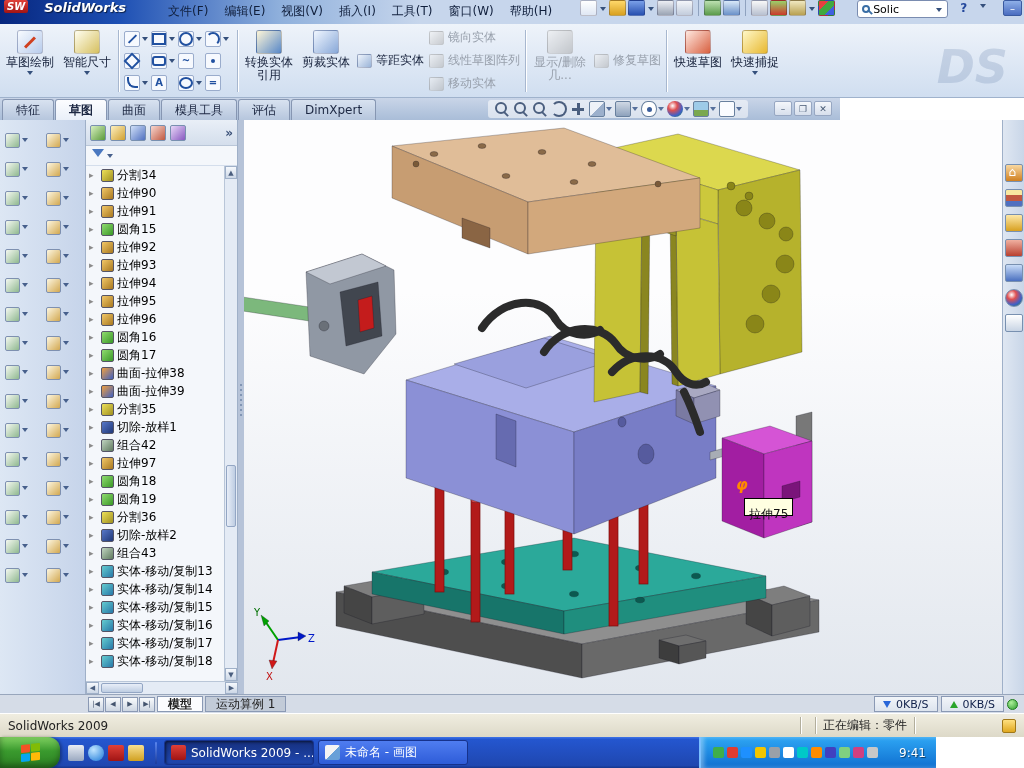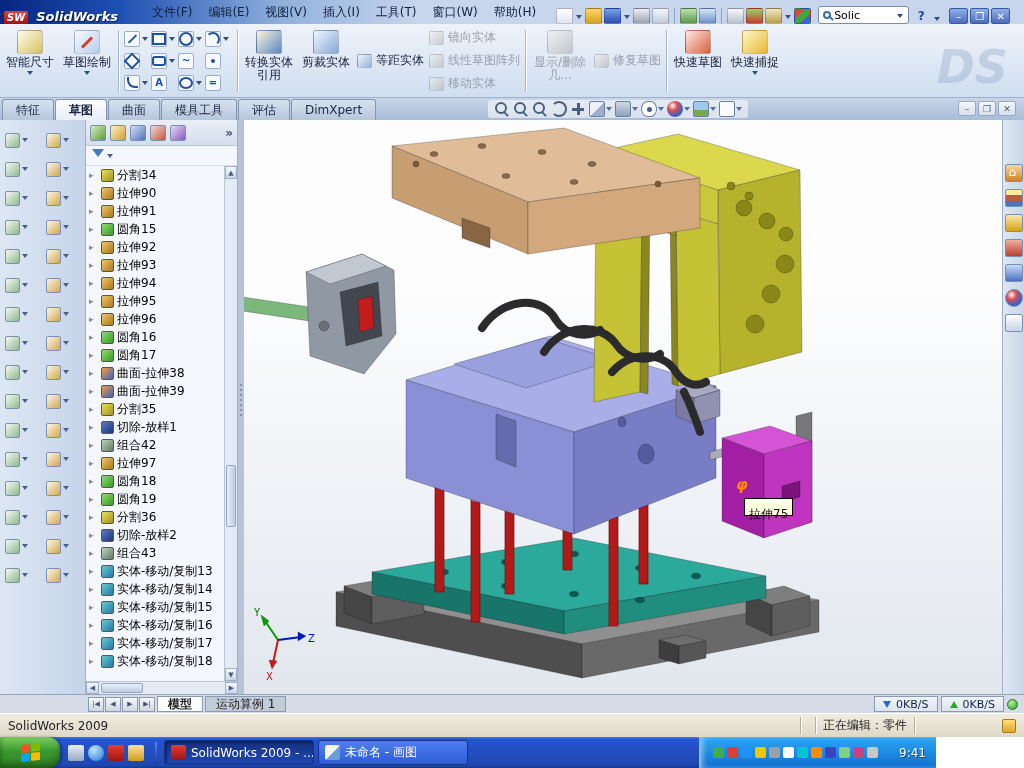--- a/index.html
+++ b/index.html
@@ -1,41 +1,41 @@
 <!DOCTYPE html>
 <html><head>
 <meta charset="utf-8">
 <style>
 *{margin:0;padding:0;box-sizing:border-box}
 html,body{width:1024px;height:768px;overflow:hidden}
 body{font-family:"DejaVu Sans",sans-serif;font-size:12px;position:relative;background:#fff;color:#111}
 
 
-#titlebar{position:absolute;left:0;top:0;width:1024px;height:24px;display:flex;align-items:flex-end;gap:4px;padding:0 4px;
+#titlebar{position:absolute;left:0;top:0;width:1024px;height:24px;display:flex;align-items:flex-start;gap:12px;padding:0 4px;
  background:linear-gradient(90deg,#06267e 0,#1e50b4 120px,#8fb0dc 280px,#c7d6ec 420px,#c7d6ec 100%)}
 .swbox{background:linear-gradient(#e04038,#a01414);color:#fff;font-weight:bold;font-size:10px;padding:1px 3px;border-radius:2px;font-style:italic}
 .apptitle{color:#fff;font-weight:bold;font-style:italic;font-size:13px;text-shadow:1px 1px 1px #0009;margin:0 22px 0 4px}
 .menu{display:flex}
 .mitem{padding:3px 8px;color:#101f3c;cursor:default;white-space:nowrap}
 .tbgroup{display:flex;align-items:center;gap:2px;margin-left:8px}
 .tbi{width:17px;height:16px;border-radius:2px;border:1px solid rgba(0,0,40,.25)}
 .i-new{background:linear-gradient(#ffffff,#dfe7f4)}
 .i-open{background:linear-gradient(#ffd86a,#d8a020)}
 .i-save{background:linear-gradient(#7aa0e8,#2850b0)}
 .i-print{background:linear-gradient(#eceef4,#9aa4b4)}
 .i-preview{background:linear-gradient(#f4f6fa,#c2ccdc)}
 .i-undo{background:linear-gradient(#bce0b0,#5a9a4a)}
 .i-redo{background:linear-gradient(#d8e8f8,#6a90c8)}
 .i-select{background:linear-gradient(#f8f8f8,#b8c0d0)}
 .i-rebuild{background:linear-gradient(#9ad06a,#cc3a2a)}
 .i-options{background:linear-gradient(#f0e8c0,#b8a050)}
 .i-color{background:linear-gradient(135deg,#e84040 33%,#40a840 33% 66%,#4060e0 66%)}
 .tb-arr{width:0;height:0;border:3px solid transparent;border-top:4px solid #35507c;margin:4px 1px 0}
 .v-sep{width:1px;height:16px;background:#8fa2bf;margin:0 3px}
-.search{display:flex;align-items:center;background:#fff;border:1px solid #7a8cb0;border-radius:3px;height:18px;padding:0 4px;margin-left:3px}
+.search{display:flex;align-items:center;background:#fff;border:1px solid #7a8cb0;border-radius:3px;height:18px;padding:0 4px;margin-left:10px}
 .mag{width:8px;height:8px;border:2px solid #3a6ea5;border-radius:50%;position:relative;margin-right:3px}
 .mag::after{content:"";position:absolute;width:6px;height:2px;background:#3a6ea5;transform:rotate(45deg);right:-5px;bottom:-2px}
 .search input{border:none;outline:none;width:62px;font-size:11px;font-family:inherit;background:transparent}
 .hlp{width:16px;height:16px;display:flex;align-items:center;justify-content:center;color:#24489c;font-weight:bold}
 .hlp::before{content:"?"}
 .wbtns{display:flex;gap:2px;margin-left:4px}
 .wbtn{width:19px;height:16px;border:1px solid #3a5aa0;border-radius:2px;background:linear-gradient(#8fb0e8,#4a6cc0);color:#fff;font-size:10px;display:flex;align-items:center;justify-content:center}
 .wb-min::before{content:"–"}.wb-max::before{content:"❐"}.wb-close::before{content:"✕"}
 
 
@@ -71,21 +71,21 @@
 .g-eq::before{content:"="}
 .rsep{width:1px;height:62px;background:#a7b7cf;box-shadow:1px 0 0 #fff}
 .rcol{display:flex;flex-direction:column;justify-content:center;gap:5px;height:70px}
 .rrow{display:flex;align-items:center;gap:4px;height:18px;font-size:12px;white-space:nowrap;color:#15203a}
 .rrow .sico{width:15px;height:14px;border-radius:2px;border:1px solid rgba(0,0,40,.2);background:linear-gradient(135deg,#eef4fc,#9ab4d8)}
 .disabled,.disabled *{color:#98a0ac !important}
 .disabled .ric,.disabled .sico{filter:grayscale(1);opacity:.55}
 #watermark{position:absolute;right:16px;top:16px;font-size:46px;font-style:italic;font-weight:bold;color:rgba(125,150,185,.30);pointer-events:none}
 
 
-#tabstrip{position:absolute;left:0;top:98px;width:1024px;height:22px;background:linear-gradient(#c9d5e8,#a9bdd8);display:flex;align-items:flex-end;padding-left:2px}
+#tabstrip{position:absolute;left:0;top:98px;width:840px;height:22px;background:linear-gradient(#c9d5e8,#a9bdd8);display:flex;align-items:flex-end;padding-left:2px}
 .tab{height:21px;padding:0 13px;display:flex;align-items:center;font-size:12px;color:#1c2742;background:linear-gradient(#d8e2f0,#b6c6dd);border:1px solid #8696b2;border-bottom:none;border-radius:3px 3px 0 0;margin-right:1px;cursor:default}
 .tab.active{background:linear-gradient(#fcfdff,#e9eff8);font-weight:bold}
 .hud{position:absolute;left:488px;top:2px;display:flex;align-items:center;gap:3px;background:rgba(255,255,255,.55);border-radius:3px;padding:1px 6px}
 .hud-cell{display:flex;align-items:center;gap:1px}
 .hud-arr{width:0;height:0;border:3px solid transparent;border-top:4px solid #56709c;margin-top:3px}
 .hico{width:16px;height:16px;position:relative;border-radius:2px}
 [class*="ic-zoom"]::before{content:"";position:absolute;width:8px;height:8px;border:2px solid #4a5e7e;border-radius:50%;left:1px;top:1px}
 [class*="ic-zoom"]::after{content:"";position:absolute;width:6px;height:2px;background:#4a5e7e;transform:rotate(45deg);right:1px;bottom:2px}
 .ic-rotate-view{border:2px solid #4a5e7e;border-radius:50%;border-left-color:transparent}
 .ic-pan{background:linear-gradient(#4a5e7e,#4a5e7e) center/12px 3px no-repeat,linear-gradient(#4a5e7e,#4a5e7e) center/3px 12px no-repeat}
@@ -250,27 +250,27 @@
   <span class="tb-arr"></span>
   <div class="wbtns">
     <span class="wbtn wb-min"></span>
     <span class="wbtn wb-max"></span>
     <span class="wbtn wb-close"></span>
   </div>
 </div>
 
 <div id="ribbon">
   <div class="rb">
+    <span class="ric ric-sketch"></span>
+    <span class="lbl">草图绘制</span>
+    <span class="rarrow"></span>
+  </div>
+  <div class="rb">
     <span class="ric ric-smartdim"></span>
     <span class="lbl">智能尺寸</span>
-    <span class="rarrow"></span>
-  </div>
-  <div class="rb">
-    <span class="ric ric-sketch"></span>
-    <span class="lbl">草图绘制</span>
     <span class="rarrow"></span>
   </div>
   <div class="rsep"></div>
   <div class="grid">
     <span class="gcell">
         <span class="gico g-line"></span>
         <span class="tb-arr"></span>
       </span>
     <span class="gcell">
         <span class="gico g-rect"></span>

